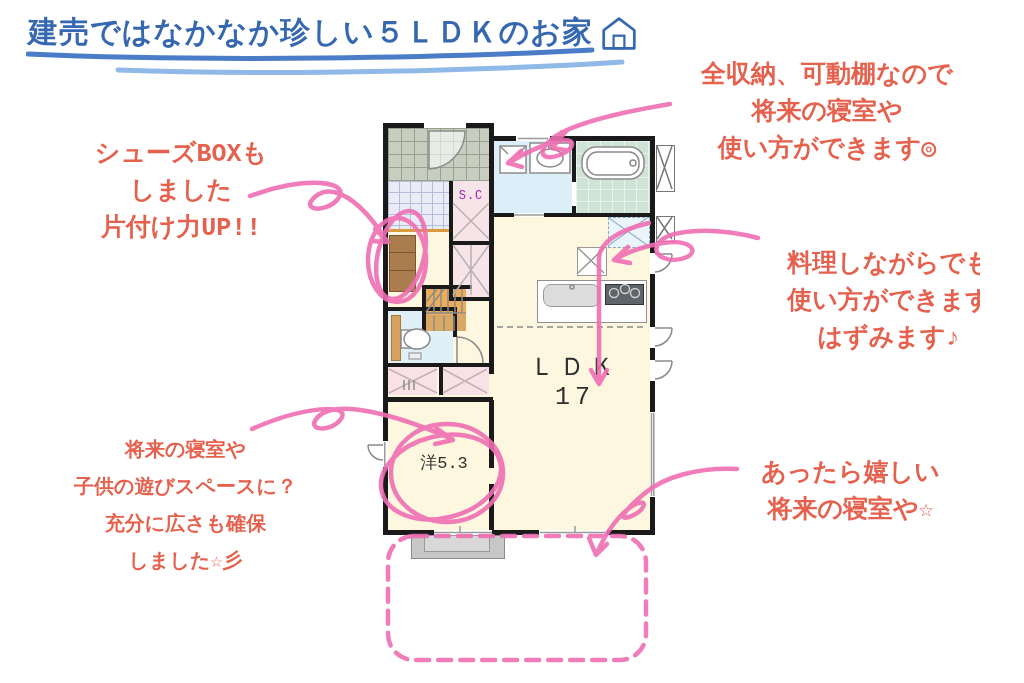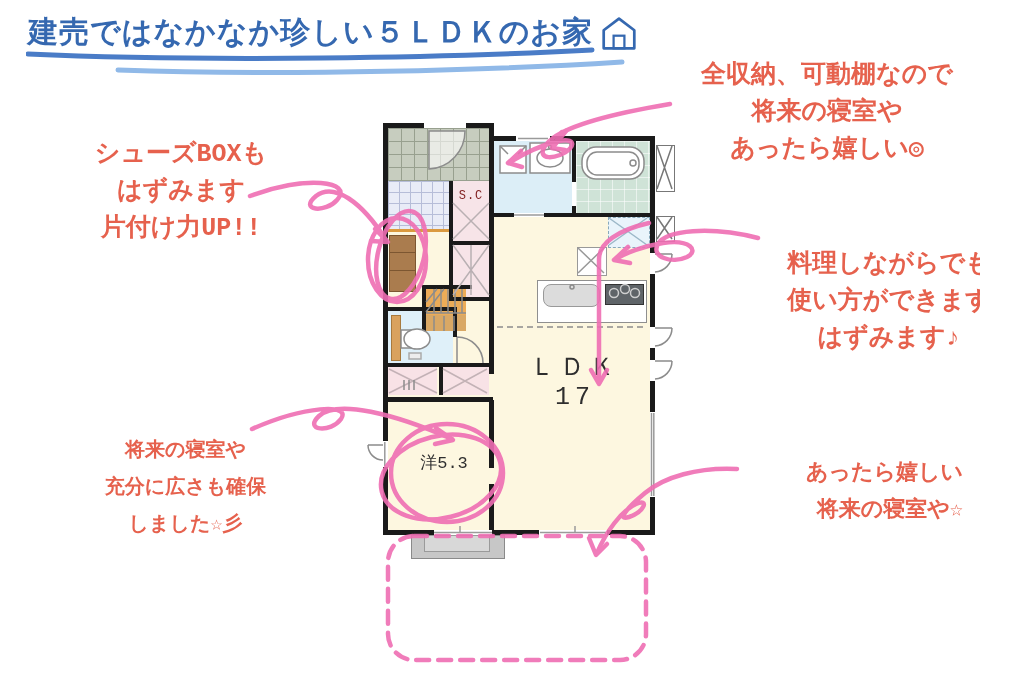--- a/index.html
+++ b/index.html
@@ -39,38 +39,39 @@
     </svg>
   </div>
   <svg class="abs" style="left:26px;top:46px;" width="610" height="34">
     <path d="M2,8 C180,16 420,12 566,4" stroke="#4a7cc7" stroke-width="5" fill="none" stroke-linecap="round"></path>
     <path d="M92,24 C260,30 470,24 596,16" stroke="#90b9e8" stroke-width="5" fill="none" stroke-linecap="round"></path>
   </svg>
 
   <div class="note" style="left:668px;top:57px;width:318px;font-size:25px;">
     <div class="ln">全収納、可動棚なので</div>
     <div class="ln">将来の寝室や</div>
-    <div class="ln">あったら嬉しい◎</div>
+    <div class="ln">使い方ができます◎</div>
   </div>
   <div class="note" style="left:46px;top:136px;width:270px;font-size:25px;">
     <div class="ln">シューズBOXも</div>
-    <div class="ln">はずみます</div>
+    <div class="ln">しました</div>
     <div class="ln">片付け力UP!!</div>
   </div>
   <div class="note" style="left:758px;top:246px;width:262px;font-size:25px;">
     <div class="ln">料理しながらでも</div>
     <div class="ln">使い方ができます</div>
     <div class="ln">はずみます♪</div>
   </div>
   <div class="note" style="left:28px;top:432px;width:315px;font-size:20px;">
     <div class="ln">将来の寝室や</div>
+    <div class="ln">子供の遊びスペースに？</div>
     <div class="ln">充分に広さも確保</div>
     <div class="ln">しました☆彡</div>
   </div>
-  <div class="note" style="left:738px;top:455px;width:225px;font-size:22px;text-align:right;">
+  <div class="note" style="left:738px;top:455px;width:225px;font-size:25px;">
     <div class="ln">あったら嬉しい</div>
     <div class="ln">将来の寝室や☆</div>
   </div>
 
   <div class="room" style="left:388px;top:128px;width:262px;height:402px;background:#fdf7e0;"></div>
   <div class="white" style="left:494px;top:123px;width:160px;height:18px;"></div>
 
   <div class="room porch" style="left:388px;top:128px;width:101px;height:53px;"></div>
   <div class="room entry" style="left:388px;top:181px;width:61px;height:48px;"></div>
   <div class="room" style="left:453px;top:181px;width:36px;height:116px;background:#f7e4e8;"></div>
@@ -121,21 +122,21 @@
   <div class="white" style="left:514px;top:213px;width:30px;height:4px;"></div>
   <div class="white" style="left:572px;top:182px;width:4px;height:24px;"></div>
   <div class="white" style="left:650px;top:253px;width:5px;height:21px;"></div>
   <div class="white" style="left:650px;top:327px;width:5px;height:21px;"></div>
   <div class="white" style="left:650px;top:360px;width:5px;height:21px;"></div>
   <div class="white" style="left:650px;top:412px;width:5px;height:85px;"></div>
   <div class="white" style="left:383px;top:441px;width:5px;height:26px;"></div>
   <div class="white" style="left:434px;top:530px;width:58px;height:5px;"></div>
   <div class="white" style="left:539px;top:530px;width:68px;height:5px;"></div>
 
-  <div class="plan-label" style="left:453px;top:189px;width:36px;font-size:12px;letter-spacing:1px;color:#7f1d1d;">S.C</div>
+  <div class="plan-label" style="left:453px;top:189px;width:36px;font-size:12px;letter-spacing:1px;color:#a21caf;">S.C</div>
   <div class="plan-label" style="left:520px;top:350px;width:110px;font-size:25px;letter-spacing:5px;">ＬＤＫ17</div>
   <div class="plan-label" style="left:408px;top:451px;width:72px;font-size:17px;">洋5.3</div>
 
   <svg class="abs" style="left:0;top:0;" width="1024" height="683">
     <g stroke="#8c8c8c" stroke-width="1.5" fill="none">
 
       <path d="M429,131 L429,169 A38 38 0 0 0 465,131 Z" fill="rgba(255,255,255,.6)"></path>
 
       <rect x="500" y="146" width="26" height="27" fill="#fff"></rect>
       <path d="M500,146 L508,154 M526,146 L518,154"></path>

